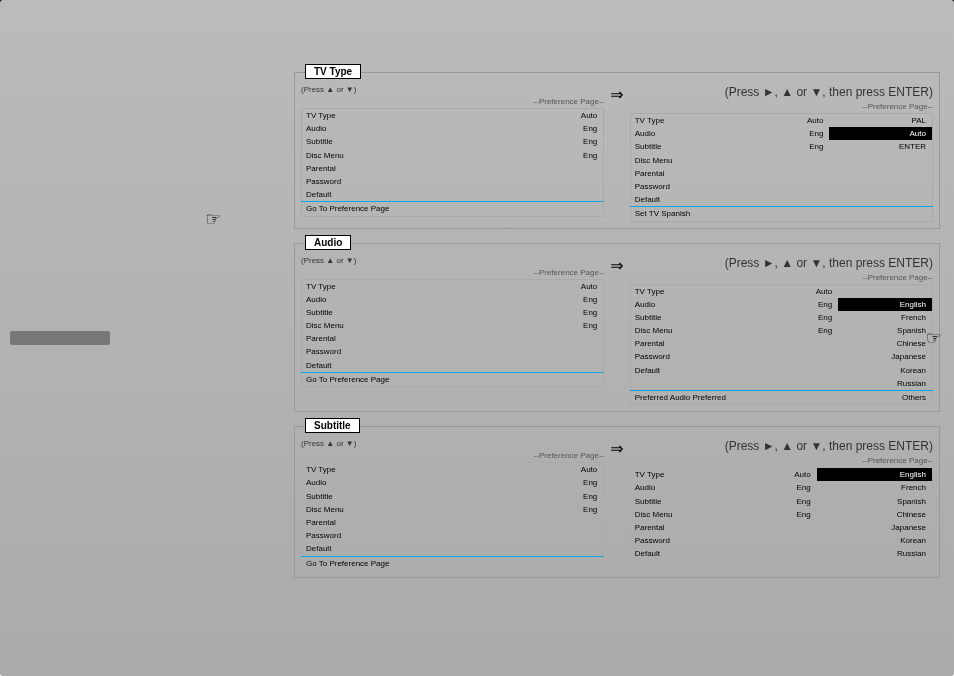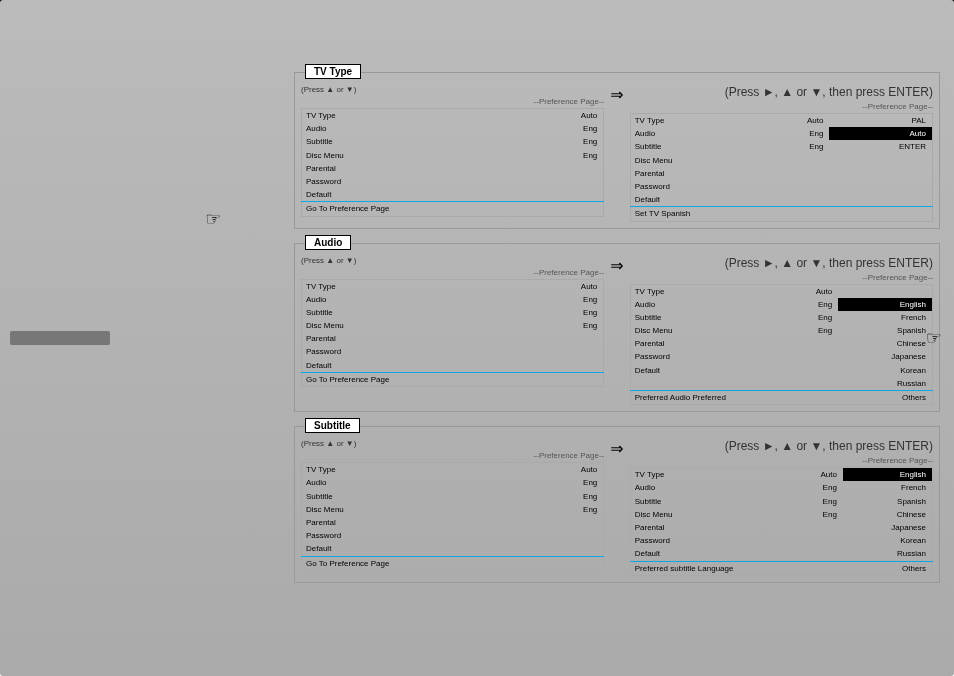--- a/index.html
+++ b/index.html
@@ -586,24 +586,20 @@
             <tr>
                   <td>Password</td>
                   <td class="val"></td>
                   <td class="val">Korean</td>
                 </tr>
             <tr>
                   <td>Default</td>
                   <td class="val"></td>
                   <td class="val">Russian</td>
                 </tr>
-            <tr class="row-go">
-                  <td colspan="2">Preferred subtitle Language</td>
-                  <td class="val">Others</td>
-                </tr>
           </tbody>
             </table>
         </div>
 
       </div>
     </div>
 
   </div>
 </div>
 

